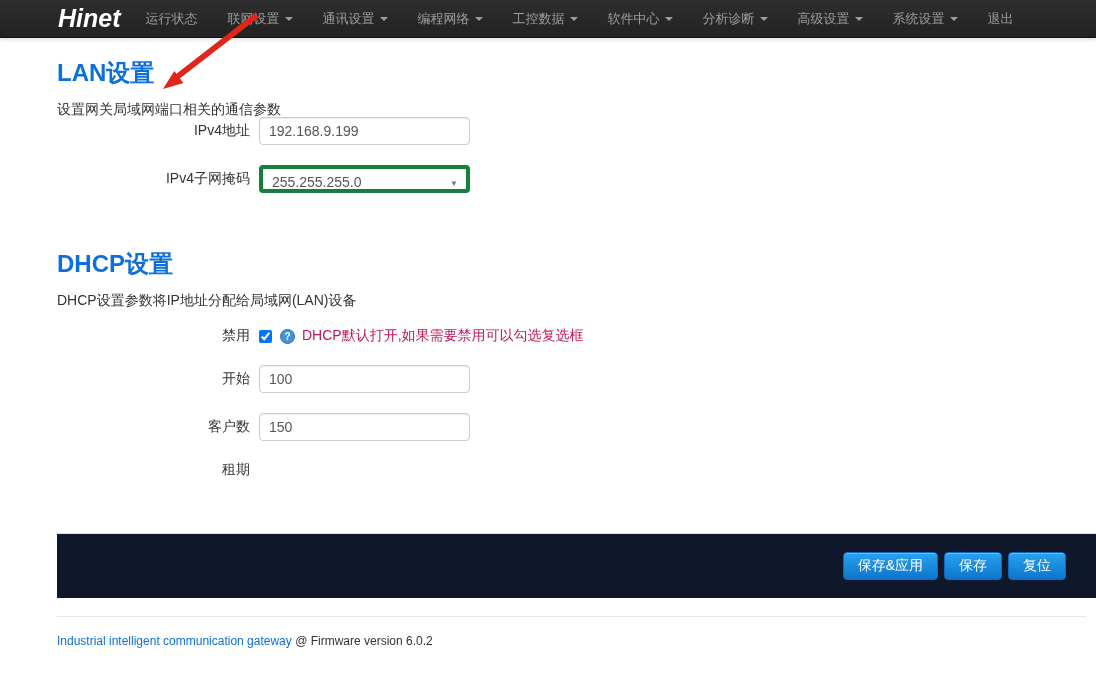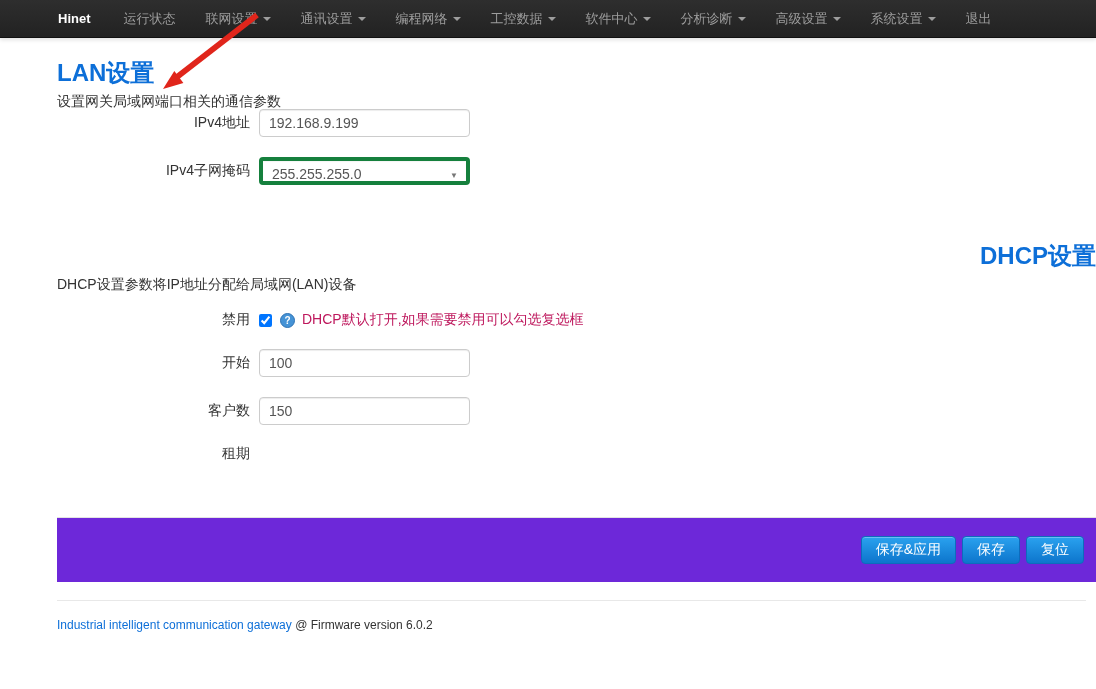--- a/index.html
+++ b/index.html
@@ -19,25 +19,26 @@
     background: linear-gradient(180deg, #2e2e2e, #222222);
     border-bottom: 1px solid #111;
     box-shadow: 0 2px 4px rgba(0,0,0,0.12);
     display: flex;
     align-items: center;
     padding-left: 58px;
     width: 100%;
   }
   .brand {
     color: #ffffff;
-    font-size: 13px;
+    font-size: 25px;
     font-weight: bold;
-    margin-right: 18px;
+    margin-right: 10px;
     text-decoration: none;
     cursor: pointer;
+    font-style: italic;
   }
   .nav-item {
     color: #9d9d9d;
     font-size: 13px;
     padding: 0 15px;
     height: 38px;
     display: flex;
     align-items: center;
     gap: 5px;
     cursor: pointer;
@@ -65,25 +66,25 @@
 
   
   .container { padding-left: 57px; }
   h2.section-title {
     color: #0d6fd8;
     font-size: 24px;
     font-weight: bold;
     line-height: 26px;
   }
   .lan-title { margin-top: 22px; }
-  .dhcp-title { margin-top: 58px; text-align: right; }
+  .dhcp-title { margin-top: 58px; }
   .section-subtitle {
     font-size: 14px;
     color: #333;
-    margin-top: 8px;
+    margin-top: 16px;
     line-height: 15px;
   }
   .form-area { }
   .dhcp-form-area { margin-top: 19px; }
   .form-row {
     display: flex;
     align-items: center;
     margin-bottom: 20px;
   }
   .form-label {
@@ -147,27 +148,27 @@
     flex: none;
     cursor: default;
   }
   .help-text { font-size: 14px; color: #be185d; }
 
   
   .action-bar {
     margin-left: 57px;
     margin-top: 54px;
     height: 65px;
-    background: #6d28d9;
+    background: #0f172a;
     border-top: 1px solid #e3e3e3;
     display: flex;
     justify-content: flex-end;
     align-items: center;
     gap: 6px;
-    padding-right: 12px;
+    padding-right: 30px;
   }
   .btn {
     height: 28px;
     padding: 0 14px;
     border: 1px solid #0d6bbd;
     border-radius: 4px;
     background: linear-gradient(180deg, #2aa2ef 0%, #0d75cc 100%);
     box-shadow: inset 0 1px 0 rgba(255,255,255,0.3);
     color: #ffffff;
     font-size: 14px;

